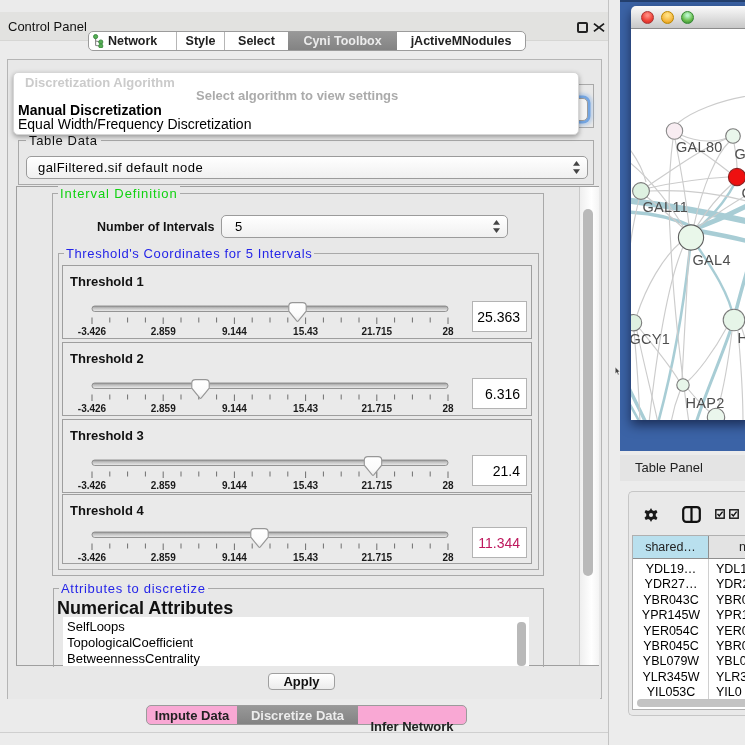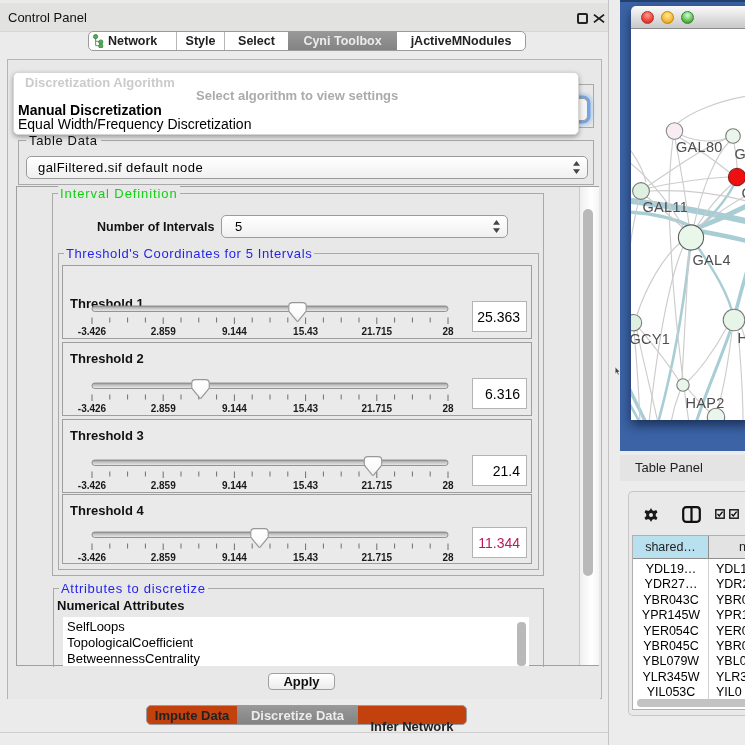--- a/index.html
+++ b/index.html
@@ -6,21 +6,21 @@
   #root{position:relative;width:745px;height:745px;overflow:hidden;
         font-family:"Liberation Sans", sans-serif;background:#ececec;}
   .abs{position:absolute;}
 </style>
 </head>
 <body>
 <div id="root">
 
   <div class="abs" style="left:0;top:0;width:608px;height:745px;background:#ebebeb;border-right:1px solid #c3c3c3;">
 
-    <div class="abs" style="left:0;top:3px;width:608px;height:28px;background:#e2e2e0;border-bottom:1px solid #d6d6d4;">
+    <div class="abs" style="left:0;top:12px;width:608px;height:28px;background:#e2e2e0;border-bottom:1px solid #d6d6d4;">
       <div class="abs" style="left:8px;top:7px;font-size:13px;color:#111;">Control Panel</div>
       <div class="abs" style="left:577px;top:10px;width:7px;height:7px;border:2px solid #222;border-radius:2px;"></div>
       <svg class="abs" style="left:593px;top:10px;" width="12" height="11" viewBox="0 0 12 11">
         <path d="M1.5 1 L6 4.6 L10.5 1 L11.6 2.3 L7.4 5.5 L11.6 8.7 L10.5 10 L6 6.4 L1.5 10 L0.4 8.7 L4.6 5.5 L0.4 2.3 Z" fill="#1a1a1a"></path>
       </svg>
     </div>
 
     <div class="abs" style="left:88px;top:31px;width:436px;height:18px;background:#fff;border:1px solid #9b9b9b;border-radius:5px;display:flex;font-size:12.5px;font-weight:bold;color:#222;">
       <div style="width:88px;display:flex;align-items:center;justify-content:flex-start;padding-left:4px;box-sizing:border-box;border-right:1px solid #b6b6b6;">
         <svg width="12" height="14" viewBox="0 0 12 14" style="margin-right:3px;">
@@ -68,21 +68,21 @@
       <svg class="abs" style="right:6px;top:4px;" width="9" height="13" viewBox="0 0 9 13">
         <path d="M4.5 0 L8 4.7 L1 4.7 Z" fill="#444"></path>
         <path d="M4.5 13 L8 8.3 L1 8.3 Z" fill="#444"></path>
       </svg>
     </div>
 
     <div class="abs" style="left:58px;top:253px;width:479px;height:315px;border:1px solid #a9a9a9;"></div>
     <div class="abs" style="left:64px;top:246px;background:#e8e8e8;padding:0 2px;font-size:13px;letter-spacing:0.6px;color:#2525e8;">Threshold's Coordinates for 5 Intervals</div>
 
     <div class="abs" style="left:62px;top:264.5px;width:470px;height:74px;background:#eaeaea;border:1px solid #9e9e9e;box-sizing:border-box;">
-      <div class="abs" style="left:7px;top:8px;font-size:13px;font-weight:bold;color:#111;margin-top:22px;">Threshold 1</div>
+      <div class="abs" style="left:7px;top:8px;font-size:13px;font-weight:bold;color:#111;">Threshold 1</div>
       <svg class="abs" style="left:0;top:0;" width="470" height="74" viewBox="0 0 470 74">
         <defs>
             <linearGradient id="trg" x1="0" y1="0" x2="0" y2="1">
               <stop offset="0" stop-color="#9a9a9a"></stop>
               <stop offset="0.45" stop-color="#c6c6c6"></stop>
               <stop offset="1" stop-color="#eeeeee"></stop>
             </linearGradient>
             <linearGradient id="thg" x1="0" y1="0" x2="0" y2="1">
               <stop offset="0" stop-color="#ffffff"></stop>
               <stop offset="0.7" stop-color="#fafafa"></stop>
@@ -236,32 +236,32 @@
           <text x="385.0" y="68.5" font-size="10" font-weight="bold" fill="#1a1a1a" text-anchor="middle">28</text>
         <path transform="translate(196.5,0)" d="M -8.7 45.2 L -8.7 40.2 Q -8.7 36.6 -5.1 36.6 L 5.1 36.6 Q 8.7 36.6 8.7 40.2 L 8.7 45.2 L 0.8 54.9 Q 0 55.8 -0.8 54.9 Z" fill="url(#thg)" stroke="#979797" stroke-width="1.1"></path>
       </svg>
       <div class="abs" style="left:409px;top:32px;width:55px;height:31px;box-sizing:border-box;background:#fff;border:1px solid #b3b3b3;">
         <div class="abs" style="right:6px;top:7px;font-size:14px;color:#be185d;">11.344</div>
       </div>
     </div>
 
     <div class="abs" style="left:53px;top:588px;width:489px;height:78px;border:1px solid #a9a9a9;border-bottom:none;"></div>
     <div class="abs" style="left:59px;top:581px;background:#e8e8e8;padding:0 2px;font-size:13px;letter-spacing:0.7px;color:#2525e8;">Attributes to discretize</div>
-    <div class="abs" style="left:57px;top:598px;font-size:13px;font-weight:bold;color:#111;">Numerical Attributes</div>
+    <div class="abs" style="left:57px;top:598px;font-size:18px;font-weight:bold;color:#111;">Numerical Attributes</div>
     <div class="abs" style="left:63px;top:617px;width:452px;height:49px;background:#fff;overflow:hidden;">
       <div style="font-size:13px;color:#000;padding:2px 0 0 4px;line-height:16px;">SelfLoops<br>TopologicalCoefficient<br>BetweennessCentrality</div>
     </div>
     <div class="abs" style="left:515px;top:617px;width:14px;height:49px;background:#fff;">
       <div class="abs" style="left:2px;top:5px;width:9px;height:44px;background:#b9b9b9;border-radius:4px;"></div>
     </div>
 
     <div class="abs" style="left:8px;top:667px;width:592px;height:32px;background:#e8e8e8;"></div>
     <div class="abs" style="left:268px;top:673px;width:67px;height:17px;box-sizing:border-box;background:linear-gradient(#ffffff,#ececec);border:1px solid #9f9f9f;border-radius:4px;display:flex;align-items:center;justify-content:center;font-size:13px;font-weight:bold;color:#111;">Apply</div>
 
-    <div class="abs" style="left:146px;top:705px;width:321px;height:20px;background:#c2410c;border:1px solid #9b9b9b;border-radius:5px;display:flex;font-size:13px;font-weight:bold;color:#222;box-sizing:border-box;">
+    <div class="abs" style="left:146px;top:705px;width:321px;height:20px;background:#f9a8d4;border:1px solid #9b9b9b;border-radius:5px;display:flex;font-size:13px;font-weight:bold;color:#222;box-sizing:border-box;">
       <div style="width:90px;display:flex;align-items:center;justify-content:center;">Impute Data</div>
       <div style="width:121px;display:flex;align-items:center;justify-content:center;background:linear-gradient(#989898,#838383);color:#ececec;">Discretize Data</div>
       <div style="flex:1;display:flex;align-items:center;justify-content:center;margin-top:20px;">Infer Network</div>
     </div>
     <div class="abs" style="left:0;top:732px;width:608px;height:13px;background:#ececec;border-top:1px solid #cfcfcf;"></div>
 
     <div class="abs" style="left:13px;top:72px;width:564px;height:61px;background:#ffffff;border:1px solid #d6d6d6;border-radius:5px;box-shadow:0 2px 5px rgba(0,0,0,0.35);z-index:50;">
       <div class="abs" style="left:11px;top:2px;font-size:13px;font-weight:bold;color:#cbcbcb;">Discretization Algorithm</div>
       <div class="abs" style="left:182px;top:15px;font-size:13px;font-weight:bold;color:#ababab;">Select algorithm to view settings</div>
       <div class="abs" style="left:4px;top:29px;font-size:14px;font-weight:bold;color:#000;">Manual Discretization</div>

